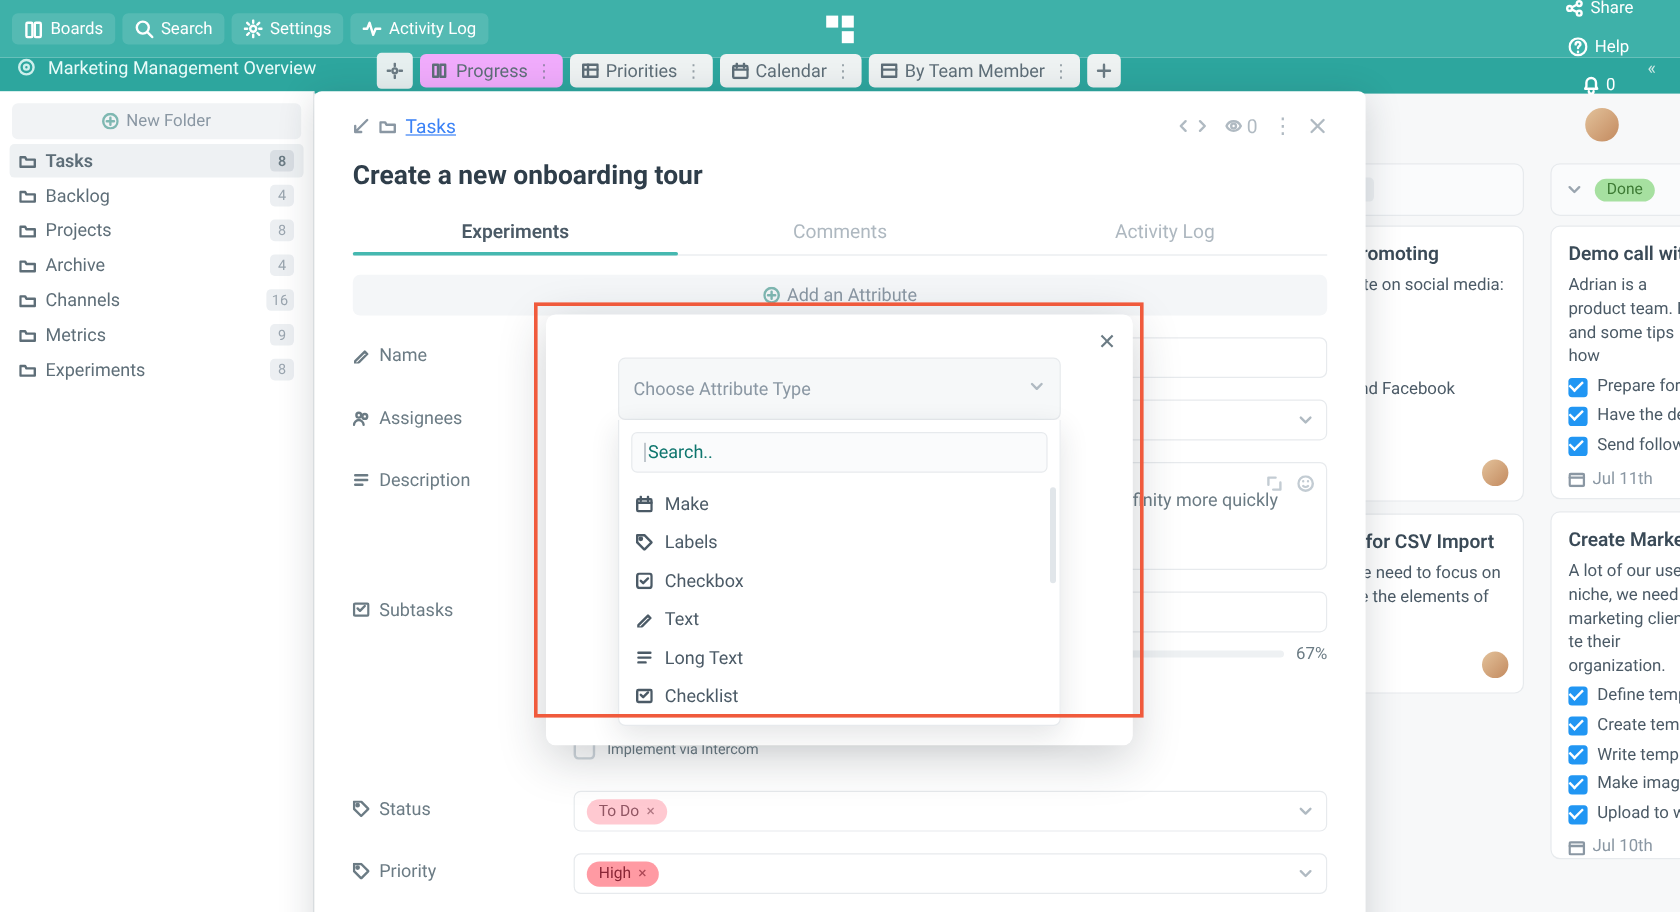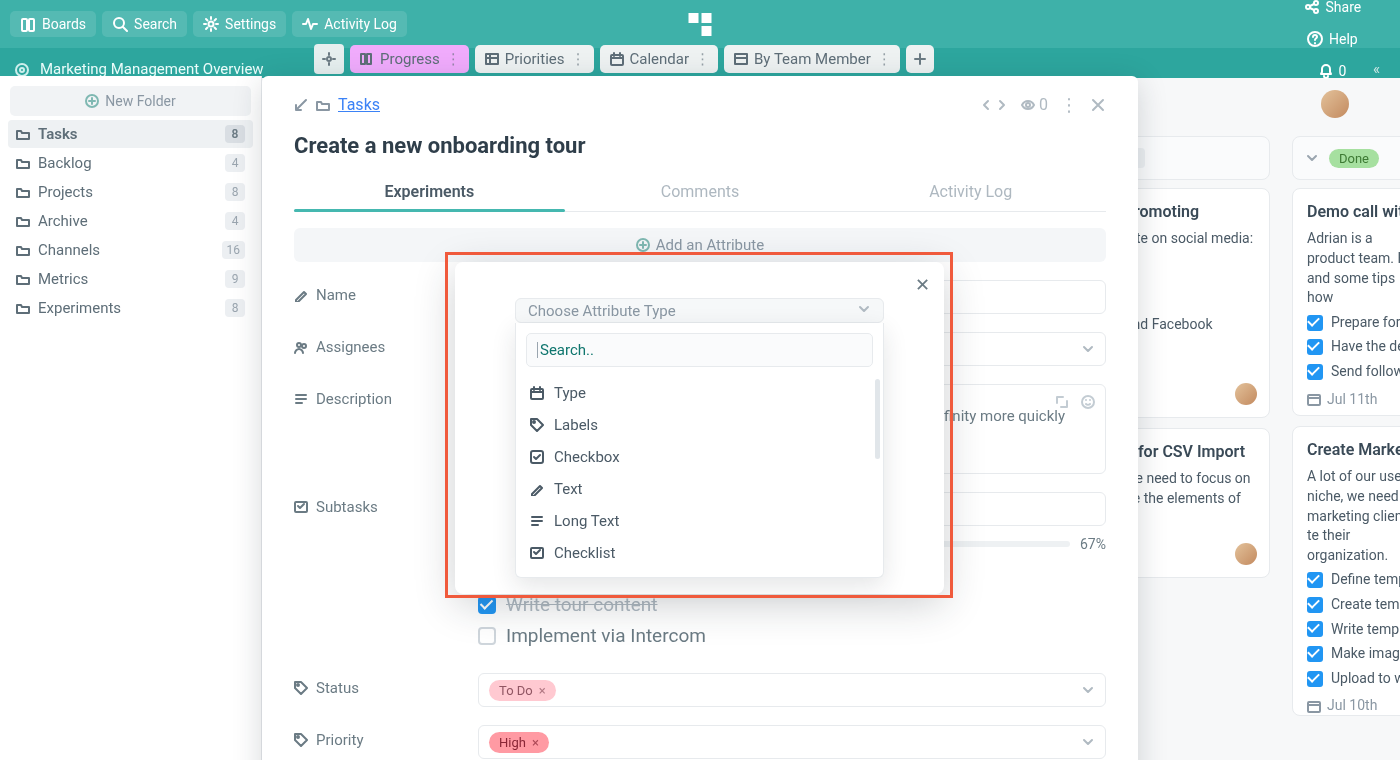--- a/index.html
+++ b/index.html
@@ -28,21 +28,21 @@
   .hbtn{display:flex;align-items:center;gap:6px;padding:5px 10px;border-radius:5px;font-size:14px;cursor:pointer;background:rgba(255,255,255,0.12);margin-right:6px;}
   .header .logo{position:absolute;left:50%;transform:translateX(-50%);display:flex;gap:2px;}
   .logo-sq{width:10px;height:10px;background:#fff;}
   .header-right{margin-left:auto;display:flex;align-items:center;gap:6px;flex-direction:column;}
   .hbtn.plain{background:transparent;}
   .upgrade{background:#2da69e;}
   .avatar-img{width:28px;height:28px;border-radius:50%;background:linear-gradient(135deg,#e3c29b,#c38a5f);}
   .bell-badge{display:flex;align-items:center;gap:4px;}
 
   
-  .subheader{height:30px;background:var(--teal-dark);display:flex;align-items:flex-end;padding:0 14px;color:#eafcfa;font-size:15px;}
+  .subheader{height:30px;background:var(--teal-dark);display:flex;align-items:flex-start;padding:0 14px;color:#eafcfa;font-size:15px;}
   .subheader .gear{margin-right:10px;opacity:.85;}
   .subheader .title{flex:0 0 auto;margin-right:auto;}
   .viewbar{position:absolute;left:314px;top:44px;height:30px;display:flex;align-items:center;gap:6px;}
   .view-gear{width:30px;height:30px;border-radius:4px;background:#e6efef;display:flex;align-items:center;justify-content:center;color:#6b7b84;}
   .view-tab{display:flex;align-items:center;gap:6px;background:#eef2f2;color:#5e6e78;padding:5px 10px;border-radius:5px;font-size:15px;}
   .view-tab.active{background:#f0abfc;}
   .view-tab .dots{letter-spacing:-2px;opacity:.6;}
   .plus-tab{width:28px;height:28px;border-radius:5px;display:flex;align-items:center;justify-content:center;color:#6b7b84;background:#eef2f2;}
   .collapse-chevrons{color:#cfe8e5;margin-right:6px;}
 
@@ -87,35 +87,35 @@
   .val-box{border:1px solid var(--border);border-radius:6px;min-height:34px;display:flex;align-items:center;padding:0 10px;position:relative;}
   .val-box.tall{min-height:90px;align-items:flex-start;padding:10px 34px 10px 10px;}
   .val-box .chev{position:absolute;right:10px;top:8px;color:#b0bac2;}
   .val-box .icon-inset{position:absolute;right:10px;display:flex;gap:12px;color:#c3ccd3;top:10px;}
   .desc-text{color:#6b7b84;font-size:15px;}
   .sub-input{border:1px solid var(--border);border-radius:6px;height:34px;display:flex;align-items:center;padding:0 10px;color:#b0bac2;font-size:15px;}
   .progress{display:flex;align-items:center;gap:10px;margin:10px 0;}
   .progress .bar{flex:1;height:6px;background:#eef1f3;border-radius:3px;position:relative;}
   .progress .bar .fill{position:absolute;left:0;top:0;bottom:0;width:12%;background:#45b8b0;border-radius:3px;}
   .progress .pct{font-size:14px;color:#6b7b84;}
-  .sub-item{display:flex;align-items:center;gap:10px;margin:8px 0;color:#6b7b84;font-size:19px;}
+  .sub-item{display:flex;align-items:center;gap:10px;margin:8px 0;color:#6b7b84;font-size:12px;}
   .sub-item.done span{text-decoration:line-through;color:#b0bac2;}
   .ck{width:18px;height:18px;border-radius:4px;border:2px solid #cfd6dc;flex:0 0 18px;position:relative;}
   .ck.checked{background:var(--blue-check);border-color:var(--blue-check);}
   .ck.checked::after{content:"";position:absolute;left:3px;top:-1px;width:5px;height:10px;border:solid #fff;border-width:0 2px 2px 0;transform:rotate(45deg);}
   .tag-pill{display:inline-flex;align-items:center;gap:6px;border-radius:12px;padding:3px 10px;font-size:13px;}
   .tag-pill.todo{background:var(--pill-pink);color:#915663;}
   .tag-pill.high{background:var(--pill-red);color:#8a2636;}
   .tag-x{opacity:.7;}
 
   
   .highlight-box{position:absolute;left:445px;top:252px;width:508px;height:346px;border:3px solid var(--red-highlight);pointer-events:none;z-index:40;}
   .popover{position:absolute;left:455px;top:262px;width:489px;background:#fff;border-radius:8px;box-shadow:0 10px 40px rgba(30,40,50,.22);padding:16px 18px;z-index:30;}
   .popover .close{position:absolute;right:14px;top:12px;color:#6b7b84;font-size:18px;cursor:pointer;}
-  .type-select{margin:20px 42px 0 42px;height:25px;border:1px solid var(--border);border-radius:6px;background:#f6f8f9;display:flex;align-items:center;padding:0 12px;color:#8a97a3;font-size:15px;position:relative;}
+  .type-select{margin:20px 42px 0 42px;height:52px;border:1px solid var(--border);border-radius:6px;background:#f6f8f9;display:flex;align-items:center;padding:0 12px;color:#8a97a3;font-size:15px;position:relative;}
   .type-select .chev{position:absolute;right:12px;color:#b0bac2;}
   .dropdown{margin:0 42px;background:#fff;border:1px solid var(--border);border-top:none;border-radius:0 0 6px 6px;box-shadow:0 8px 24px rgba(30,40,50,.12);overflow:hidden;position:relative;}
   .dropdown .search{margin:10px;border:1px solid var(--border);background:#fafbfc;border-radius:5px;height:34px;display:flex;align-items:center;padding:0 10px;color:#0f766e;font-size:15px;}
   .dd-item{display:flex;align-items:center;gap:10px;padding:7px 14px;color:#4b5a66;font-size:15px;}
   .dd-scroll{position:absolute;right:3px;top:56px;width:5px;height:80px;background:#e1e6ea;border-radius:3px;}
 
   
   svg.icon{width:16px;height:16px;stroke:currentColor;fill:none;stroke-width:2;stroke-linecap:round;stroke-linejoin:round;}
   svg.icon.sm{width:14px;height:14px;}
 </style>
@@ -583,21 +583,21 @@
   <div class="dropdown">
     <div class="search">
         <span style="border-left:1px solid #9aa5af;height:16px;margin-right:2px"></span>
         <span>Search..</span>
       </div>
     <div class="dd-item">
         <svg class="icon sm">
           <rect x="1" y="3" width="12" height="10" rx="1"></rect>
           <path d="M1 6h12M4 1v3M10 1v3"></path>
         </svg>
-        <span>Type</span>
+        <span>Make</span>
       </div>
     <div class="dd-item">
         <svg class="icon sm">
           <path d="M1 7V1h6l6 6-6 6z"></path>
           <circle cx="4" cy="4" r="1"></circle>
         </svg>
         <span>Labels</span>
       </div>
     <div class="dd-item">
         <svg class="icon sm">

